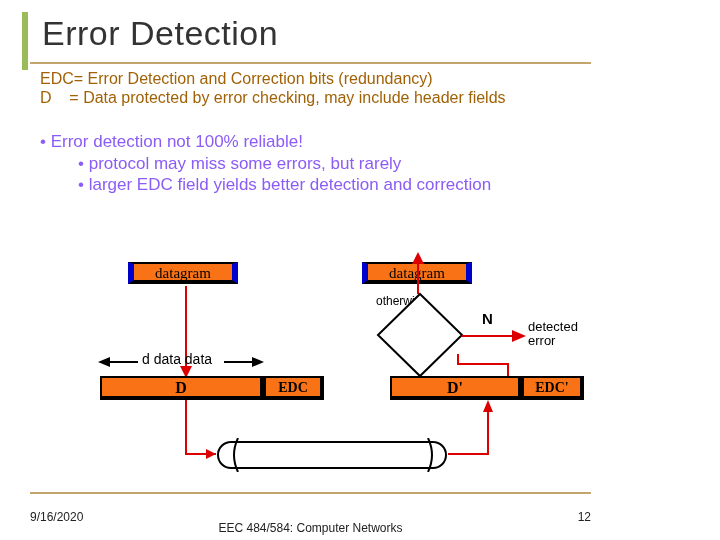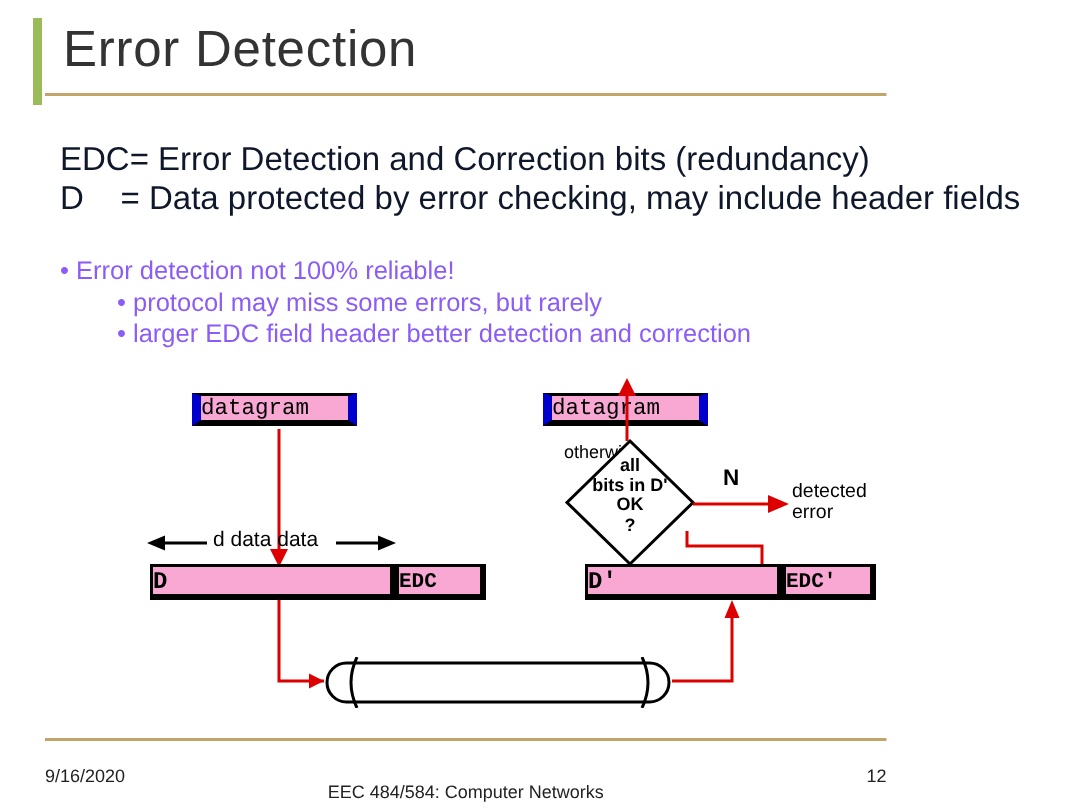--- a/index.html
+++ b/index.html
@@ -33,23 +33,23 @@
     letter-spacing: 0.5px;
   }
   .hr1 {
     position: absolute;
     left: 30px;
     right: 30px;
     top: 62px;
     border-top: 2px solid #c3a46a;
   }
   .body-text {
-    margin-top: 40px;
-    font-size: 22px;
-    color: #0f172a;
+    margin-top: 16px;
+    font-size: 16px;
+    color: #a16207;
     line-height: 1.2;
   }
   .body-text .row { white-space: pre; }
   .bullets {
     margin-top: 24px;
     font-size: 17px;
     color: #8b5cf6;
     line-height: 1.25;
   }
   .b1 { padding-left: 0px; }
@@ -82,22 +82,23 @@
   .footer .center { position: absolute; left: 0; right: 0; text-align: center; margin-top: 21px; }
   .footer .left { position: relative; z-index: 1; }
   .footer .right { position: relative; z-index: 1; }
 
   
   .dg-box {
     position: absolute;
     border: 2px solid #000;
     border-bottom: 4px solid #000;
     border-right: 4px solid #000;
-    background: #f9a8d4;
-    font-family: Liberation Mono, monospace;
+    background: #f97316;
+    text-align: center;
+    font-family: Liberation Serif, serif;
   }
   .blue-lr {
     border-left: 6px solid #0000cc;
     border-right: 6px solid #0000cc;
   }
   .dg-text {
     position: absolute;
     font-family: Arial, sans-serif;
     color: #000;
   }
@@ -116,21 +117,21 @@
   <div class="hr1"></div>
 
   <div class="body-text">
     <div class="row">EDC= Error Detection and Correction bits (redundancy)</div>
     <div class="row">D    = Data protected by error checking, may include header fields</div>
   </div>
 
   <div class="bullets">
     <div class="b1">• Error detection not 100% reliable!</div>
     <div class="b2">• protocol may miss some errors, but rarely</div>
-    <div class="b2">• larger EDC field header better detection and correction</div>
+    <div class="b2">• larger EDC field yields better detection and correction</div>
   </div>
 
   <div class="diagram">
 
     <div class="dg-box blue-lr" style="left:48px; top:10px; width:110px; height:22px; font-size:15px; line-height:18px;">datagram</div>
 
     <div class="dg-box blue-lr" style="left:282px; top:10px; width:110px; height:22px; font-size:15px; line-height:18px;">datagram</div>
 
     <svg style="position:absolute; left:98px; top:34px;" width="16" height="92">
       <line x1="8" y1="0" x2="8" y2="82" stroke="#d00" stroke-width="2"></line>
@@ -154,24 +155,20 @@
 
     <div class="dg-box" style="left:20px; top:124px; width:164px; height:24px; font-size:16px; line-height:20px; font-weight:bold;">D</div>
     <div class="dg-box" style="left:184px; top:124px; width:60px; height:24px; font-size:14px; line-height:20px; font-weight:bold;">EDC</div>
 
     <div class="dg-box" style="left:310px; top:124px; width:132px; height:24px; font-size:16px; line-height:20px; font-weight:bold;">D'</div>
     <div class="dg-box" style="left:442px; top:124px; width:62px; height:24px; font-size:14px; line-height:20px; font-weight:bold;">EDC'</div>
 
     <svg style="position:absolute; left:296px; top:40px;" width="88" height="86">
       <polygon points="44,2 86,43 44,84 2,43" fill="#fff" stroke="#000" stroke-width="2"></polygon>
     </svg>
-    <div class="dg-text" style="left:314px; top:52px; width:52px; text-align:center; font-size:12px; font-weight:bold; line-height:1.1; white-space:pre;">all
-bits in D'
-OK
-?</div>
 
     <svg style="position:absolute; left:382px; top:76px;" width="64" height="16">
       <line x1="0" y1="8" x2="52" y2="8" stroke="#d00" stroke-width="2"></line>
       <polygon points="64,8 50,2 50,14" fill="#d00"></polygon>
     </svg>
     <div class="dg-text" style="left:402px; top:58px; font-size:15px; font-weight:bold;">N</div>
     <div class="dg-text" style="left:448px; top:68px; font-size:13px; line-height:1.1; white-space:pre;">detected
 error</div>
 
     <svg style="position:absolute; left:368px; top:100px;" width="68" height="26">

